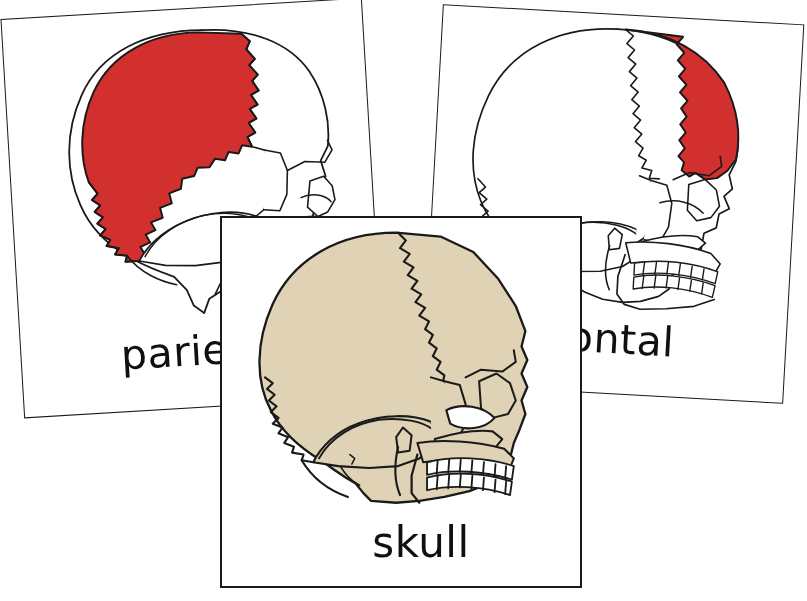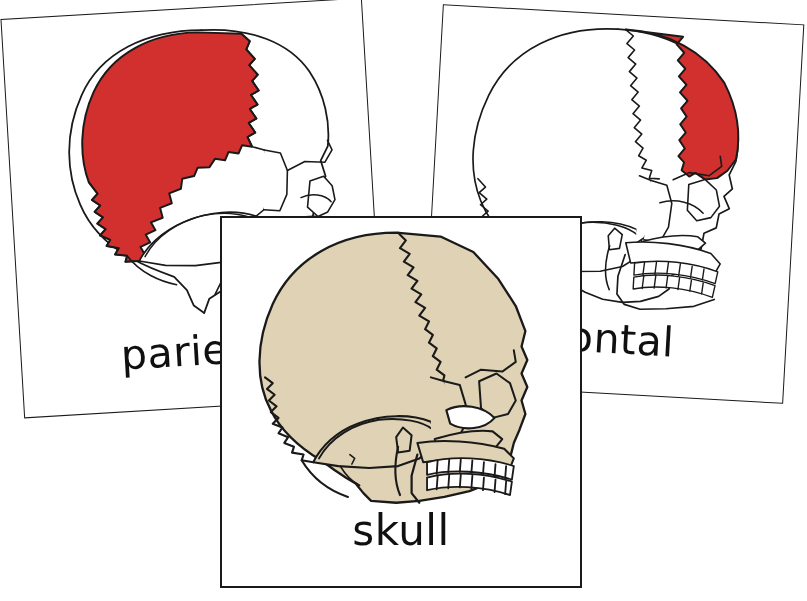--- a/index.html
+++ b/index.html
@@ -78,22 +78,23 @@
   #card-skull {
     left: 220px;
     top: 216px;
     width: 362px;
     height: 372px;
     border-width: 2px;
     z-index: 3;
   }
   #card-skull .card-art { height: 76%; top: 2%; }
   #card-skull .card-label {
-    top: 288px;
+    top: 300px;
     font-size: 42px;
+    margin-left: 20px;
   }
 </style>
 </head>
 <body>
 
 <div id="stage">
 
   <div class="card" id="card-parietal">
     <div class="card-art">
       <svg viewBox="0 0 362 312" xmlns="http://www.w3.org/2000/svg">

